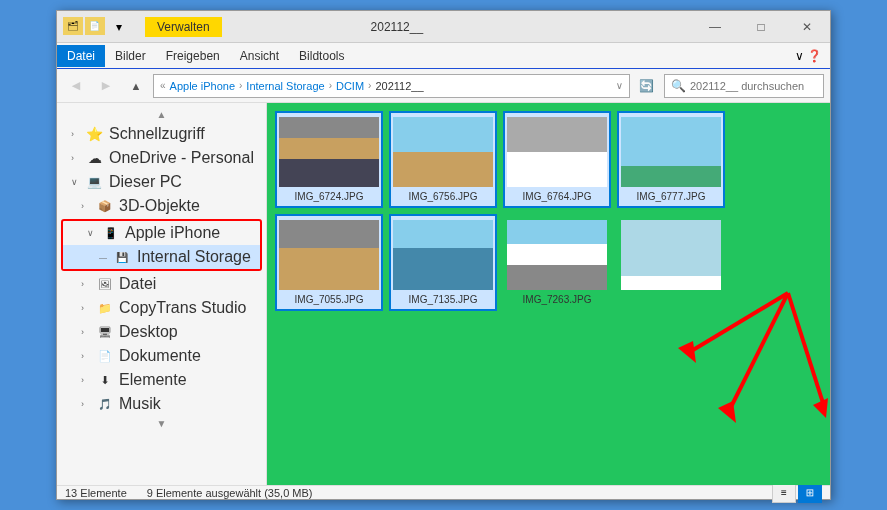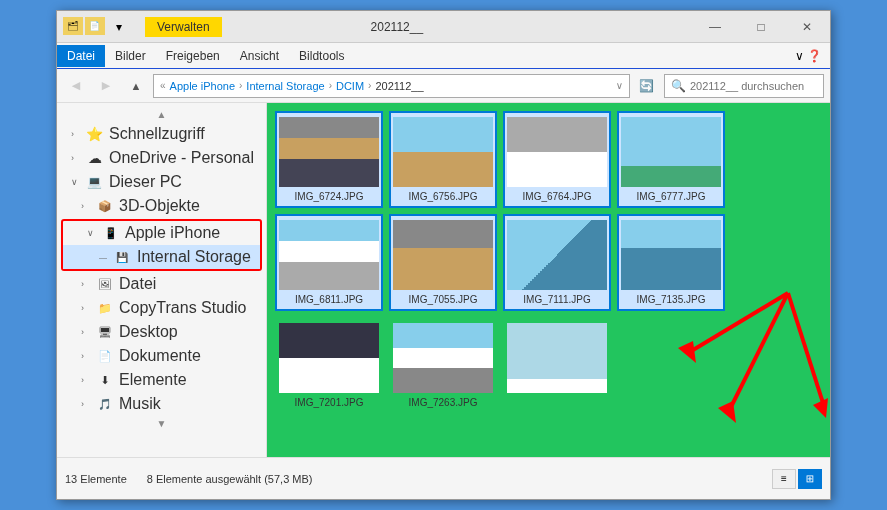--- a/index.html
+++ b/index.html
@@ -54,21 +54,21 @@
     .file-thumb { width: 108px; display: flex; flex-direction: column; align-items: center; padding: 4px; cursor: pointer; border: 2px solid transparent; }
     .file-thumb.selected { background: #cce4ff; border-color: #0078d7; }
     .thumb-img { width: 100px; height: 70px; overflow: hidden; display: flex; align-items: center; justify-content: center; }
     .thumb-label { font-size: 10px; color: #333; margin-top: 4px; text-align: center; word-break: break-all; }
 
     
     .img-sky { background: linear-gradient(to bottom, #87ceeb 60%, #c8a060 40%); width: 100%; height: 100%; }
     .img-construction { background: linear-gradient(to bottom, #888 50%, #c8a060 50%); width: 100%; height: 100%; }
 
     
-    .status-bar { height: 42px; background: #f5f5f5; border-top: 1px solid #ddd; display: flex; align-items: center; padding: 0 8px; gap: 20px; }
+    .status-bar { height: 14px; background: #f5f5f5; border-top: 1px solid #ddd; display: flex; align-items: center; padding: 0 8px; gap: 20px; }
     .status-text { font-size: 11px; color: #333; }
     .status-right { margin-left: auto; display: flex; gap: 2px; }
     .view-btn { width: 24px; height: 20px; border: 1px solid #ccc; display: flex; align-items: center; justify-content: center; cursor: pointer; font-size: 10px; background: #f0f0f0; }
     .view-btn.active { background: #0078d7; color: white; border-color: #0078d7; }
 
     
     ::-webkit-scrollbar { width: 14px; }
     ::-webkit-scrollbar-track { background: #f0f0f0; }
     ::-webkit-scrollbar-thumb { background: #c0c0c0; border: 3px solid #f0f0f0; border-radius: 4px; }
   </style>
@@ -219,49 +219,31 @@
       </div>
       <div class="file-thumb selected">
         <div class="thumb-img">
             <div style="background:linear-gradient(to bottom,#87ceeb 70%,#4a7 30%);width:100%;height:100%;"></div>
           </div>
         <span class="thumb-label">IMG_6777.JPG</span>
       </div>
 
       <div class="file-thumb selected">
         <div class="thumb-img">
-            <div style="background:linear-gradient(to bottom,#87ceeb 30%,white 30%,white 60%,#aaa 60%);width:100%;height:100%;"></div>
-          </div>
-        <span class="thumb-label">IMG_6811.JPG</span>
-      </div>
-      <div class="file-thumb selected">
-        <div class="thumb-img">
             <div style="background:linear-gradient(to bottom,#888 40%,#c8a060 40%);width:100%;height:100%;"></div>
           </div>
         <span class="thumb-label">IMG_7055.JPG</span>
       </div>
       <div class="file-thumb selected">
         <div class="thumb-img">
-            <div style="background:linear-gradient(135deg,#87ceeb 50%,#4488aa 50%);width:100%;height:100%;"></div>
-          </div>
-        <span class="thumb-label">IMG_7111.JPG</span>
-      </div>
-      <div class="file-thumb selected">
-        <div class="thumb-img">
             <div style="background:linear-gradient(to bottom,#87ceeb 40%,#4488aa 40%);width:100%;height:100%;"></div>
           </div>
         <span class="thumb-label">IMG_7135.JPG</span>
       </div>
 
-      <div class="file-thumb">
-        <div class="thumb-img">
-            <div style="background:linear-gradient(to bottom,#334 50%,white 50%);width:100%;height:100%;"></div>
-          </div>
-        <span class="thumb-label">IMG_7201.JPG</span>
-      </div>
       <div class="file-thumb">
         <div class="thumb-img">
             <div style="background:linear-gradient(to bottom,#87ceeb 35%,white 35%,white 65%,#888 65%);width:100%;height:100%;"></div>
           </div>
         <span class="thumb-label">IMG_7263.JPG</span>
       </div>
       <div class="file-thumb">
         <div class="thumb-img">
             <div style="background:linear-gradient(to bottom,#add8e6 80%,white 80%);width:100%;height:100%;"></div>
           </div>
@@ -276,20 +258,20 @@
         <polygon points="185,152 200,145 198,165" fill="red"></polygon>
 
         <line x1="160" y1="40" x2="100" y2="160" stroke="red" stroke-width="4"></line>
         <polygon points="90,155 105,148 108,170" fill="red"></polygon>
       </svg>
     </div>
   </div>
 
   <div class="status-bar">
     <span class="status-text">13 Elemente</span>
-    <span class="status-text">8 Elemente ausgewählt (57,3 MB)</span>
+    <span class="status-text">9 Elemente ausgewählt (35,0 MB)</span>
     <div class="status-right">
       <div class="view-btn">≡</div>
       <div class="view-btn active">⊞</div>
     </div>
   </div>
 
 </div>
 
 </body></html>

